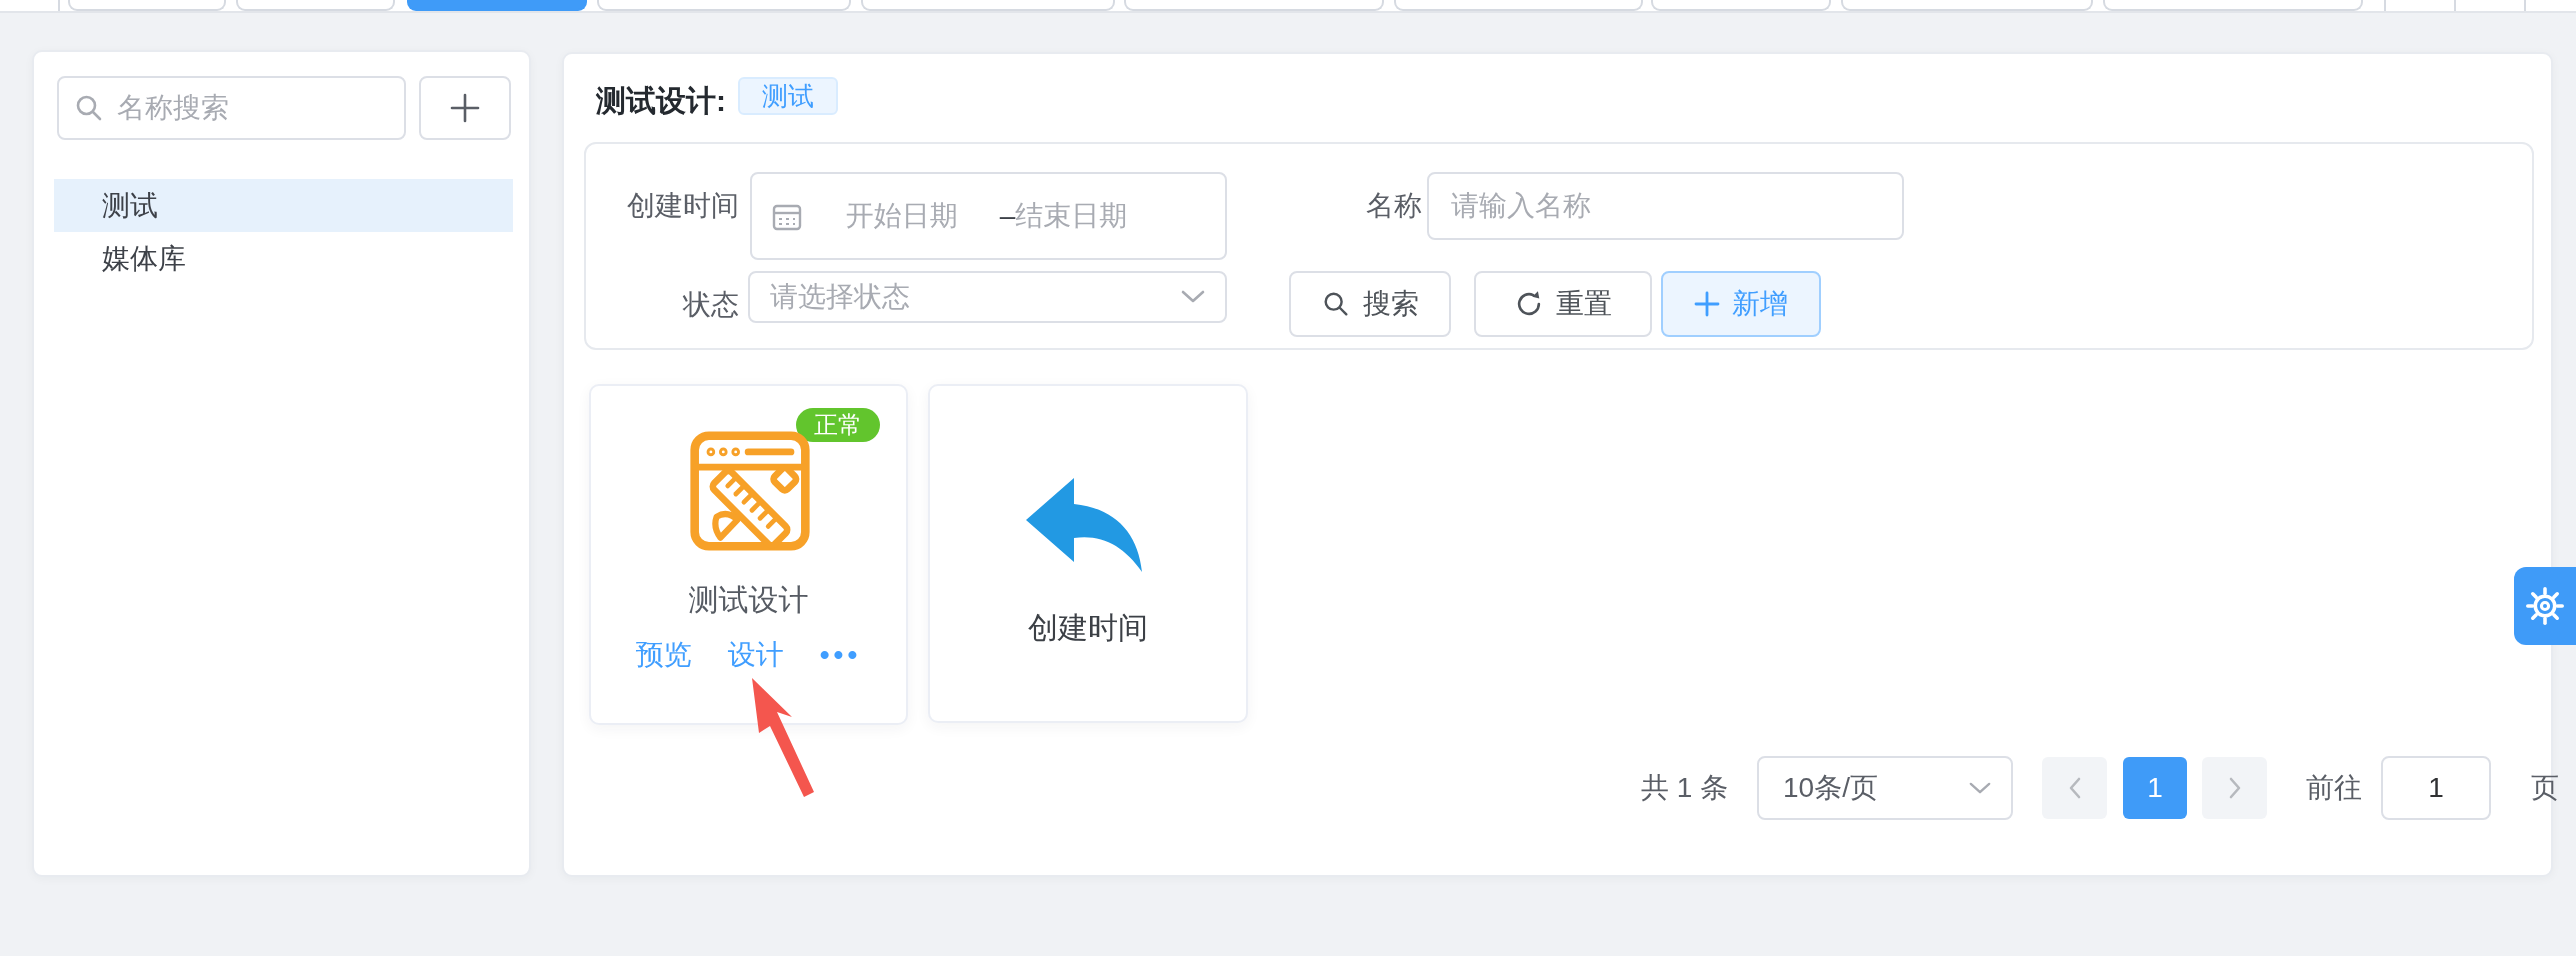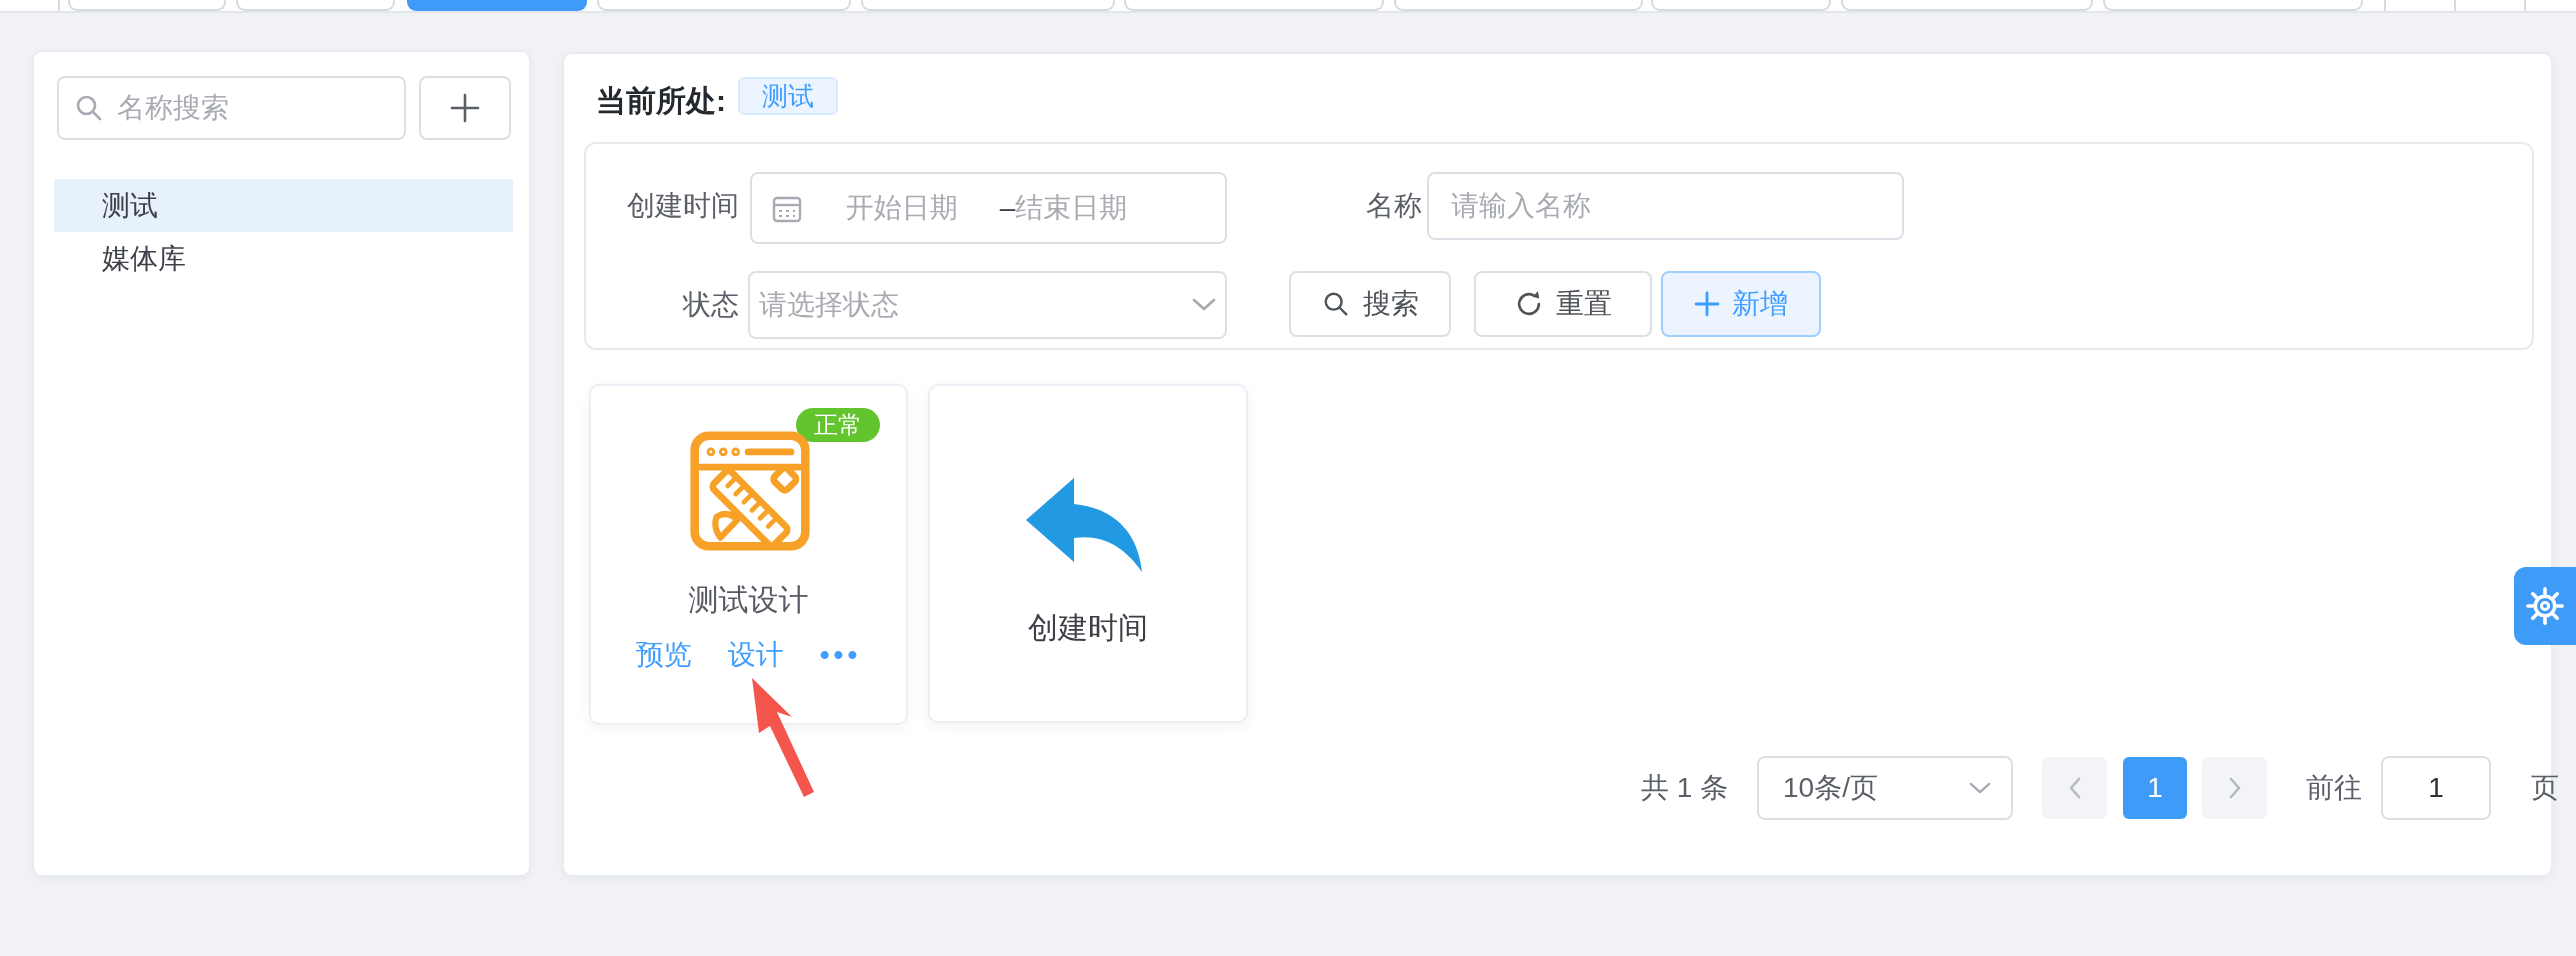--- a/index.html
+++ b/index.html
@@ -74,43 +74,43 @@
     <div class="tree-item selected" style="top:127px">
       <span>测试</span>
     </div>
     <div class="tree-item" style="top:180px">
       <span>媒体库</span>
     </div>
   </div>
 
   <div class="panel" style="left:562px;top:52px;width:1991px;height:825px">
 
-    <div class="abs" style="left:32px;top:28px;font-size:30px;font-weight:bold;color:#24292f;line-height:38px">当前所处:</div>
+    <div class="abs" style="left:32px;top:28px;font-size:30px;font-weight:bold;color:#24292f;line-height:38px">测试设计:</div>
     <div class="tag abs" style="left:174px;top:23px">测试</div>
 
     <div class="abs" style="left:20px;top:88px;width:1950px;height:208px;border:2px solid #e6e9ee;border-radius:12px">
 
       <div class="flabel abs" style="left:0;top:28px;width:153px;line-height:68px">创建时间</div>
-      <div class="abs" style="left:164px;top:28px;width:477px;height:72px;border:2px solid #dcdfe6;border-radius:8px;background:#fff;display:flex;align-items:center;padding:0 14px 0 18px">
+      <div class="abs" style="left:164px;top:28px;width:477px;height:88px;border:2px solid #dcdfe6;border-radius:8px;background:#fff;display:flex;align-items:center;padding:0 14px 0 18px">
         <svg width="34" height="34" viewBox="0 0 34 34">
           <rect x="4" y="7" width="26" height="23" rx="3" fill="none" stroke="#a8abb2" stroke-width="2.4"></rect>
           <line x1="4" y1="14" x2="30" y2="14" stroke="#a8abb2" stroke-width="2.4"></line>
           <line x1="9" y1="20" x2="25" y2="20" stroke="#a8abb2" stroke-width="2.2" stroke-dasharray="3 4"></line>
           <line x1="9" y1="25" x2="25" y2="25" stroke="#a8abb2" stroke-width="2.2" stroke-dasharray="3 4"></line>
         </svg>
         <span class="ph" style="flex:1;text-align:center">开始日期</span>
         <span style="font-size:28px;color:#3d4148">–</span>
         <span class="ph" style="flex:1;text-align:left">结束日期</span>
       </div>
 
       <div class="flabel abs" style="left:716px;top:28px;width:120px;line-height:68px">名称</div>
       <input class="inp abs" style="left: 841px; top: 28px; width: 477px; height: 68px; padding: 0px 22px;" placeholder="请输入名称">
 
       <div class="flabel abs" style="left:0;top:127px;width:153px;line-height:68px">状态</div>
-      <div class="select-box abs" style="left:162px;top:127px;width:479px;height:68px;padding:0 9px">
+      <div class="select-box abs" style="left:162px;top:127px;width:479px;height:52px;padding:0 20px">
         <span class="ph" style="flex:1">请选择状态</span>
         <svg width="24" height="14" viewBox="0 0 24 14">
           <polyline points="2,2 12,11 22,2" fill="none" stroke="#a8abb2" stroke-width="2.6" stroke-linecap="round" stroke-linejoin="round"></polyline>
         </svg>
       </div>
 
       <div class="btn default abs" style="left:703px;top:127px;width:162px;height:66px">
         <svg width="30" height="30" viewBox="0 0 32 32">
           <circle cx="13.5" cy="13.5" r="8.5" fill="none" stroke="#4e5359" stroke-width="2.6"></circle>
           <line x1="20" y1="20" x2="27" y2="27" stroke="#4e5359" stroke-width="2.6" stroke-linecap="round"></line>

